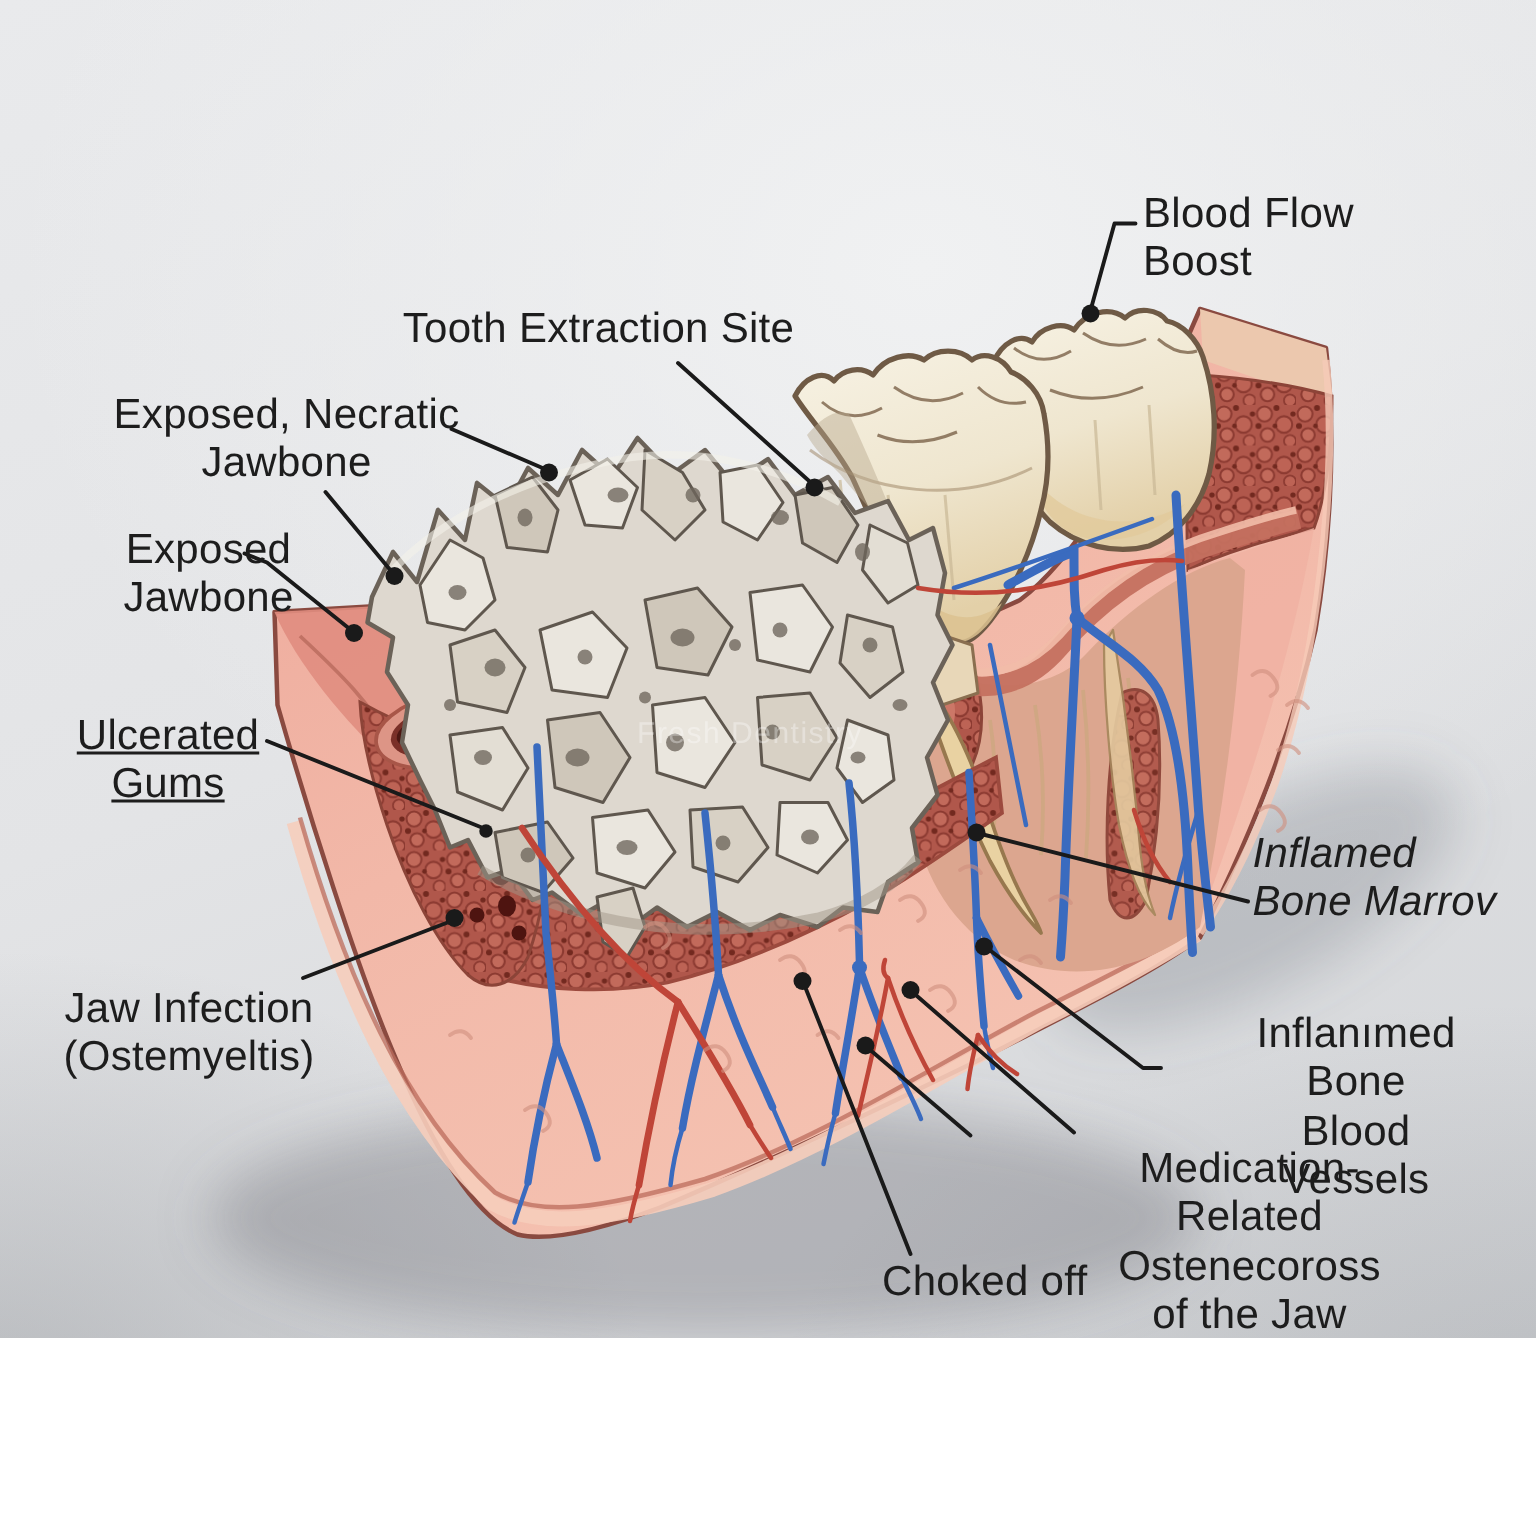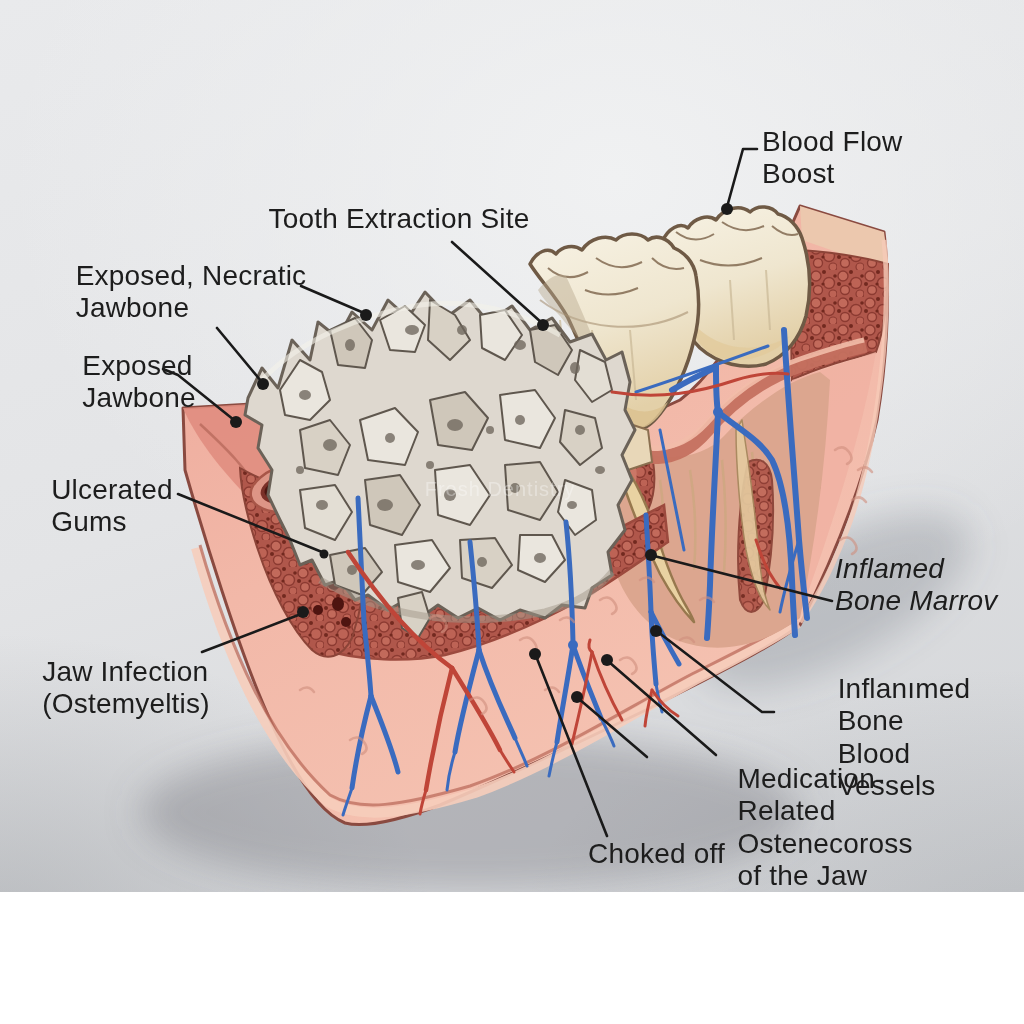--- a/index.html
+++ b/index.html
@@ -13,21 +13,21 @@
     font-family:"Liberation Sans",sans-serif;
   }
   #art{position:absolute;left:0;top:0;}
   .label{
     position:absolute;
     font:500 28px/1.16 "Liberation Sans",sans-serif;
     color:#1d1d1d;
     white-space:pre-line;
     letter-spacing:.2px;
   }
-  .ctr{transform:translateX(-50%);}
+  .ctr{transform:translateX(-50%);text-align:center;}
   #watermark{
     position:absolute;left:500px;top:478px;transform:translateX(-50%);
     font:400 20px "Liberation Sans",sans-serif;
     color:rgba(255,255,255,.34);letter-spacing:1px;
   }
 </style>
 </head>
 <body>
 
 <div id="stage">
@@ -351,21 +351,21 @@
 </svg>
 
 <div>
   <div class="label" style="left:762px;top:126px;">Blood Flow
 Boost</div>
   <div class="label ctr" style="left:399px;top:203px;">Tooth Extraction Site</div>
   <div class="label ctr" style="left:191px;top:260px;">Exposed, Necratic
 Jawbone</div>
   <div class="label ctr" style="left:103px;top:350px;margin-left:36px;">Exposed
 Jawbone</div>
-  <div class="label ctr" style="left:112px;top:474px;">Ulcerated
+  <div class="label ctr" style="left:112px;top:474px;text-decoration:underline;">Ulcerated
 Gums</div>
   <div class="label ctr" style="left:126px;top:656px;">Jaw Infection
 (Ostemyeltis)</div>
   <div class="label" style="left:835px;top:553px;font-style:italic;">Inflamed
 Bone Marrov</div>
   <div class="label ctr" style="left:884px;top:673px;margin-left:20px;">Inflanımed Bone
 Blood Vessels</div>
   <div class="label ctr" style="left:833px;top:763px;">Medication-Related Ostenecoross
 of the Jaw (MRON)</div>
   <div class="label" style="left:588px;top:838px;">Choked off</div>

